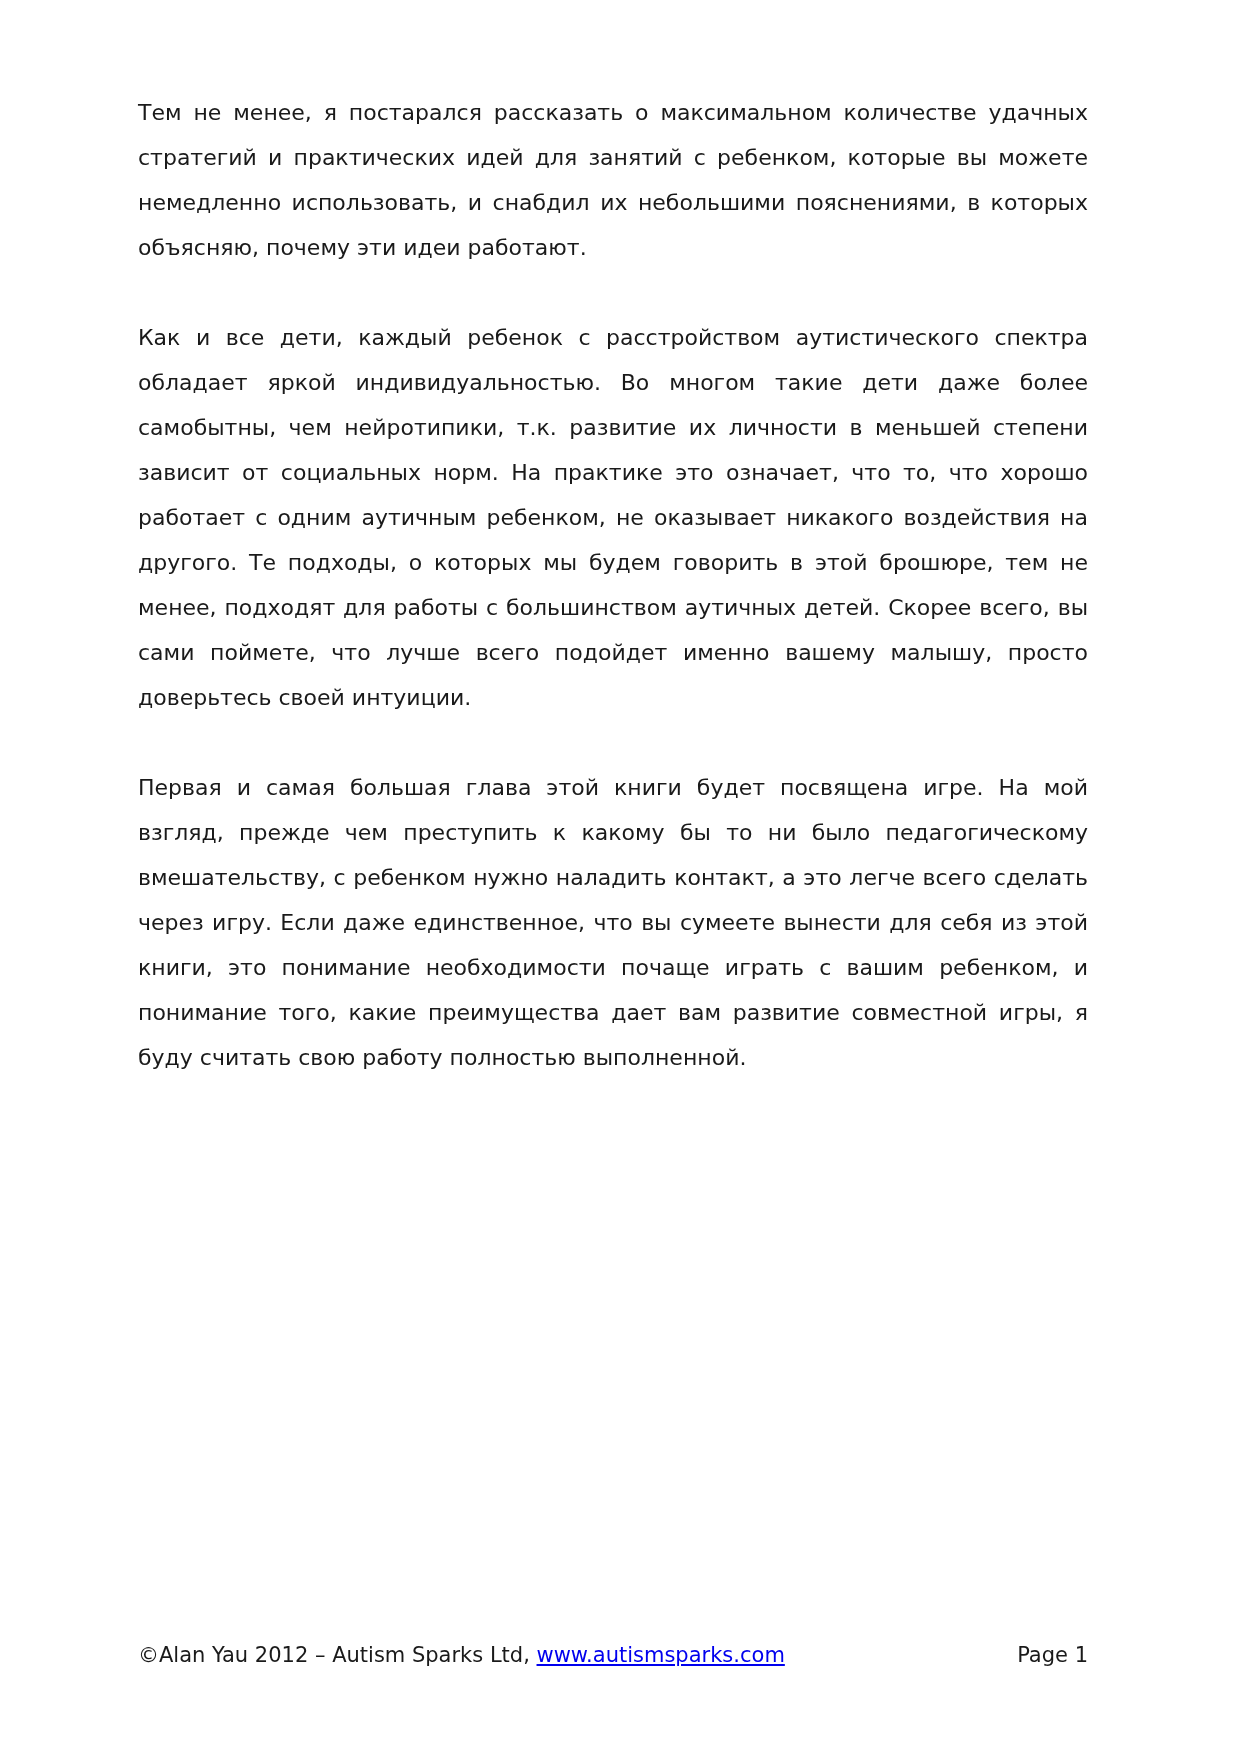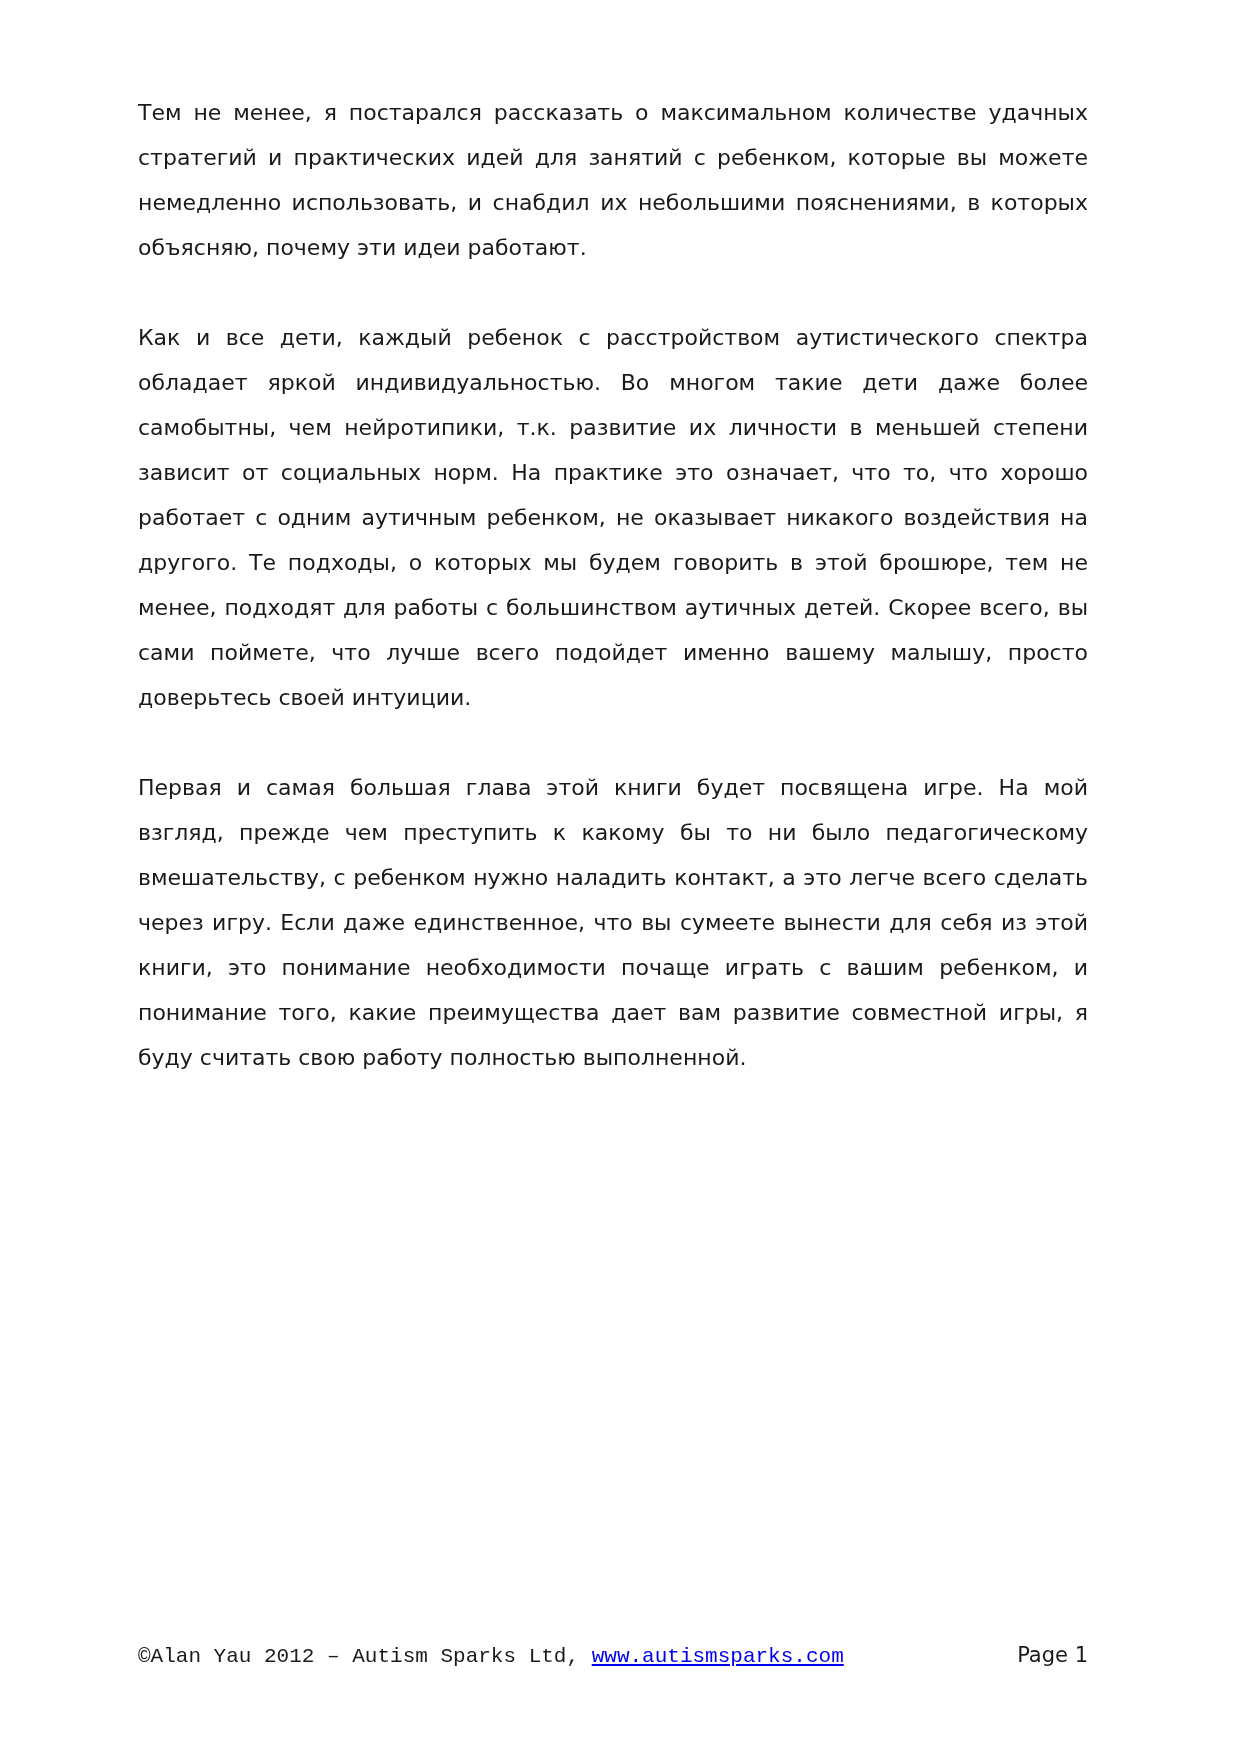--- a/index.html
+++ b/index.html
@@ -37,21 +37,20 @@
     width: 950px;
     display: flex;
     justify-content: space-between;
     align-items: baseline;
     font-size: 21px;
     line-height: 34px;
     color: #1a1a1a;
   }
   .footer .copyright-wrap {
     white-space: pre-wrap;
-    font-family: Liberation Mono, monospace;
   }
   .footer a.site-link {
     color: #0000EE;
     text-decoration: underline;
     cursor: pointer;
   }
   .footer .page-number {
     color: #1a1a1a;
   }
 </style>

